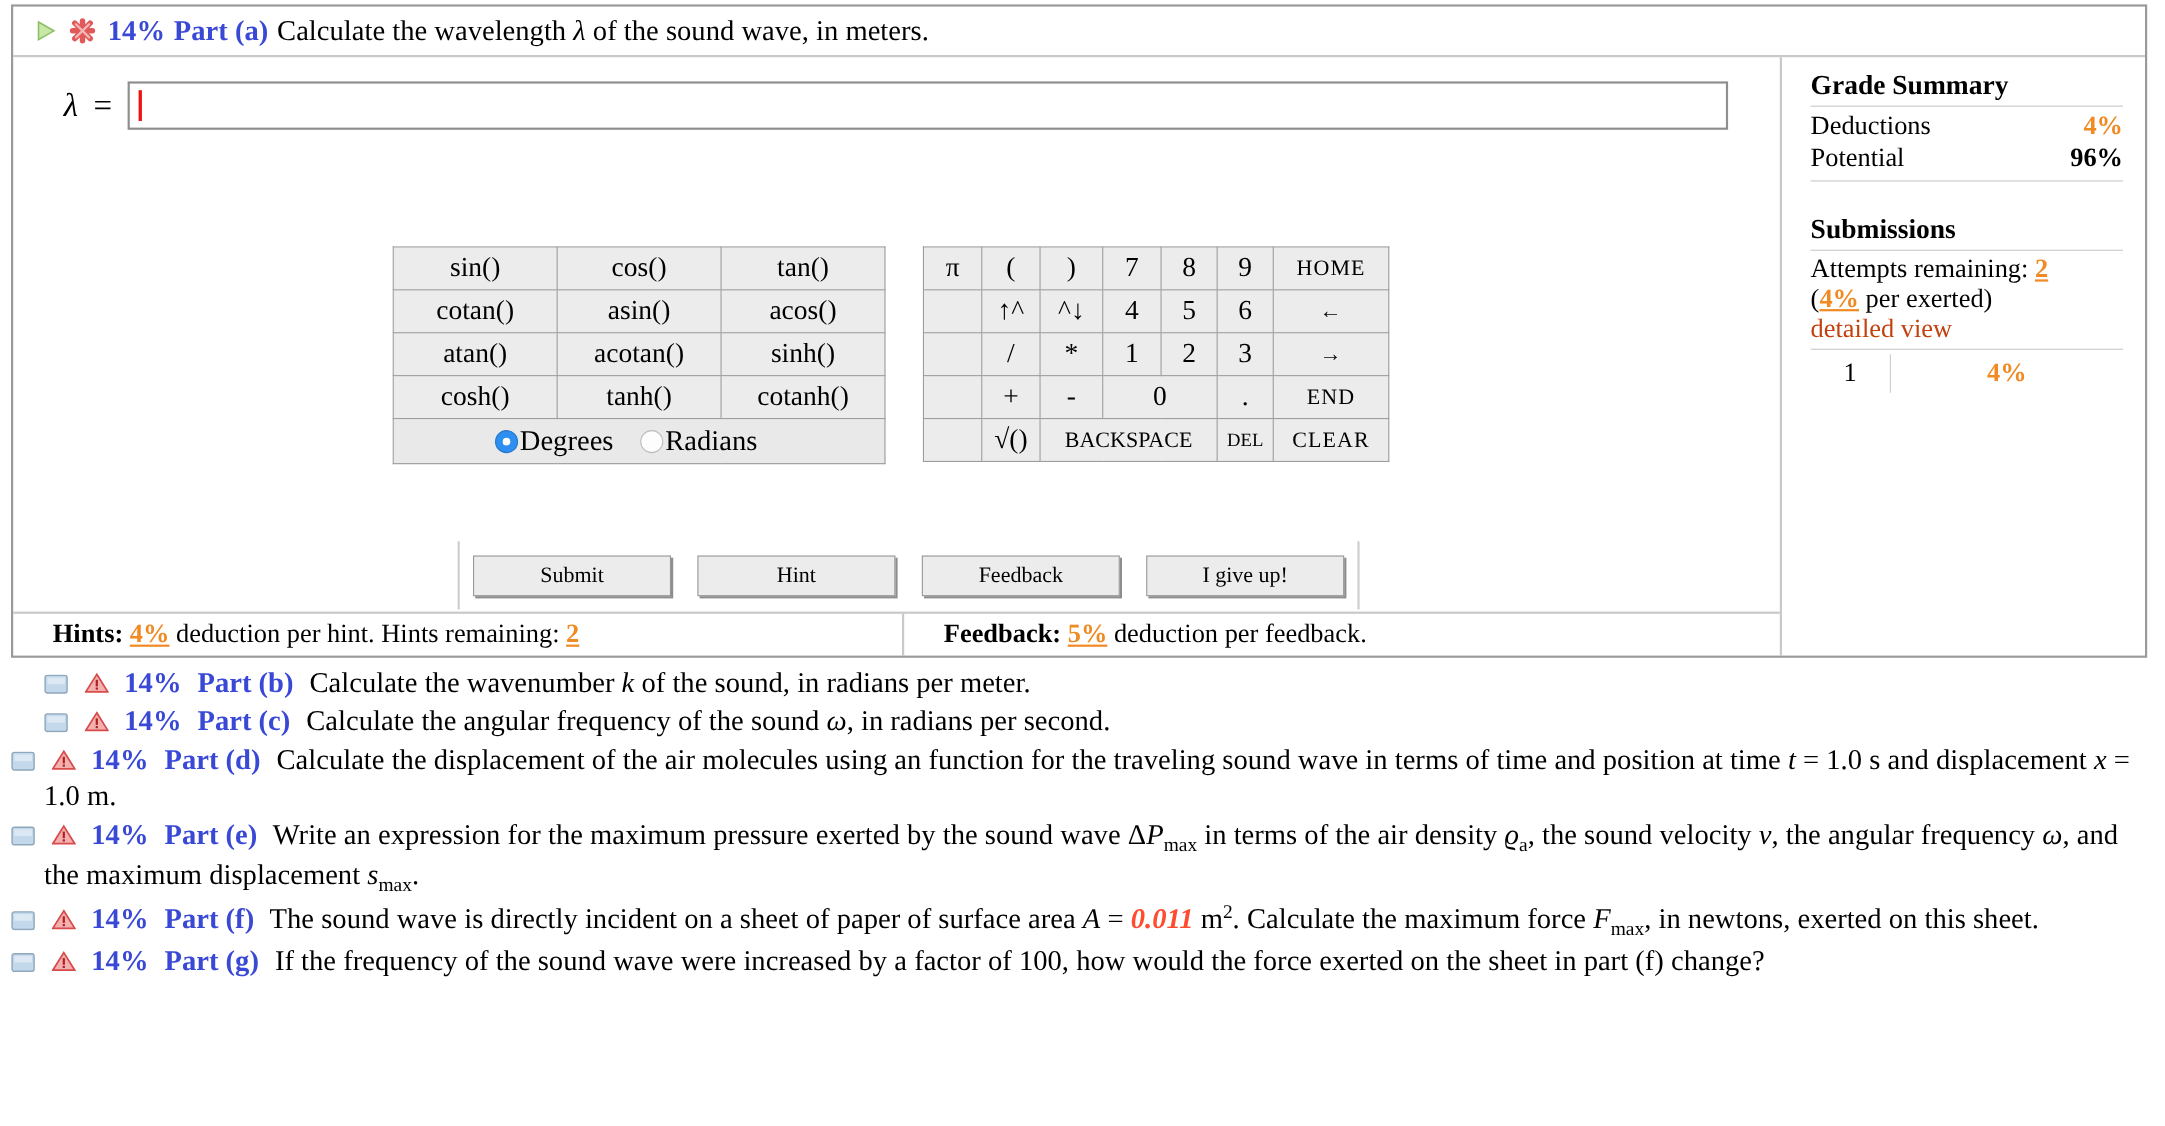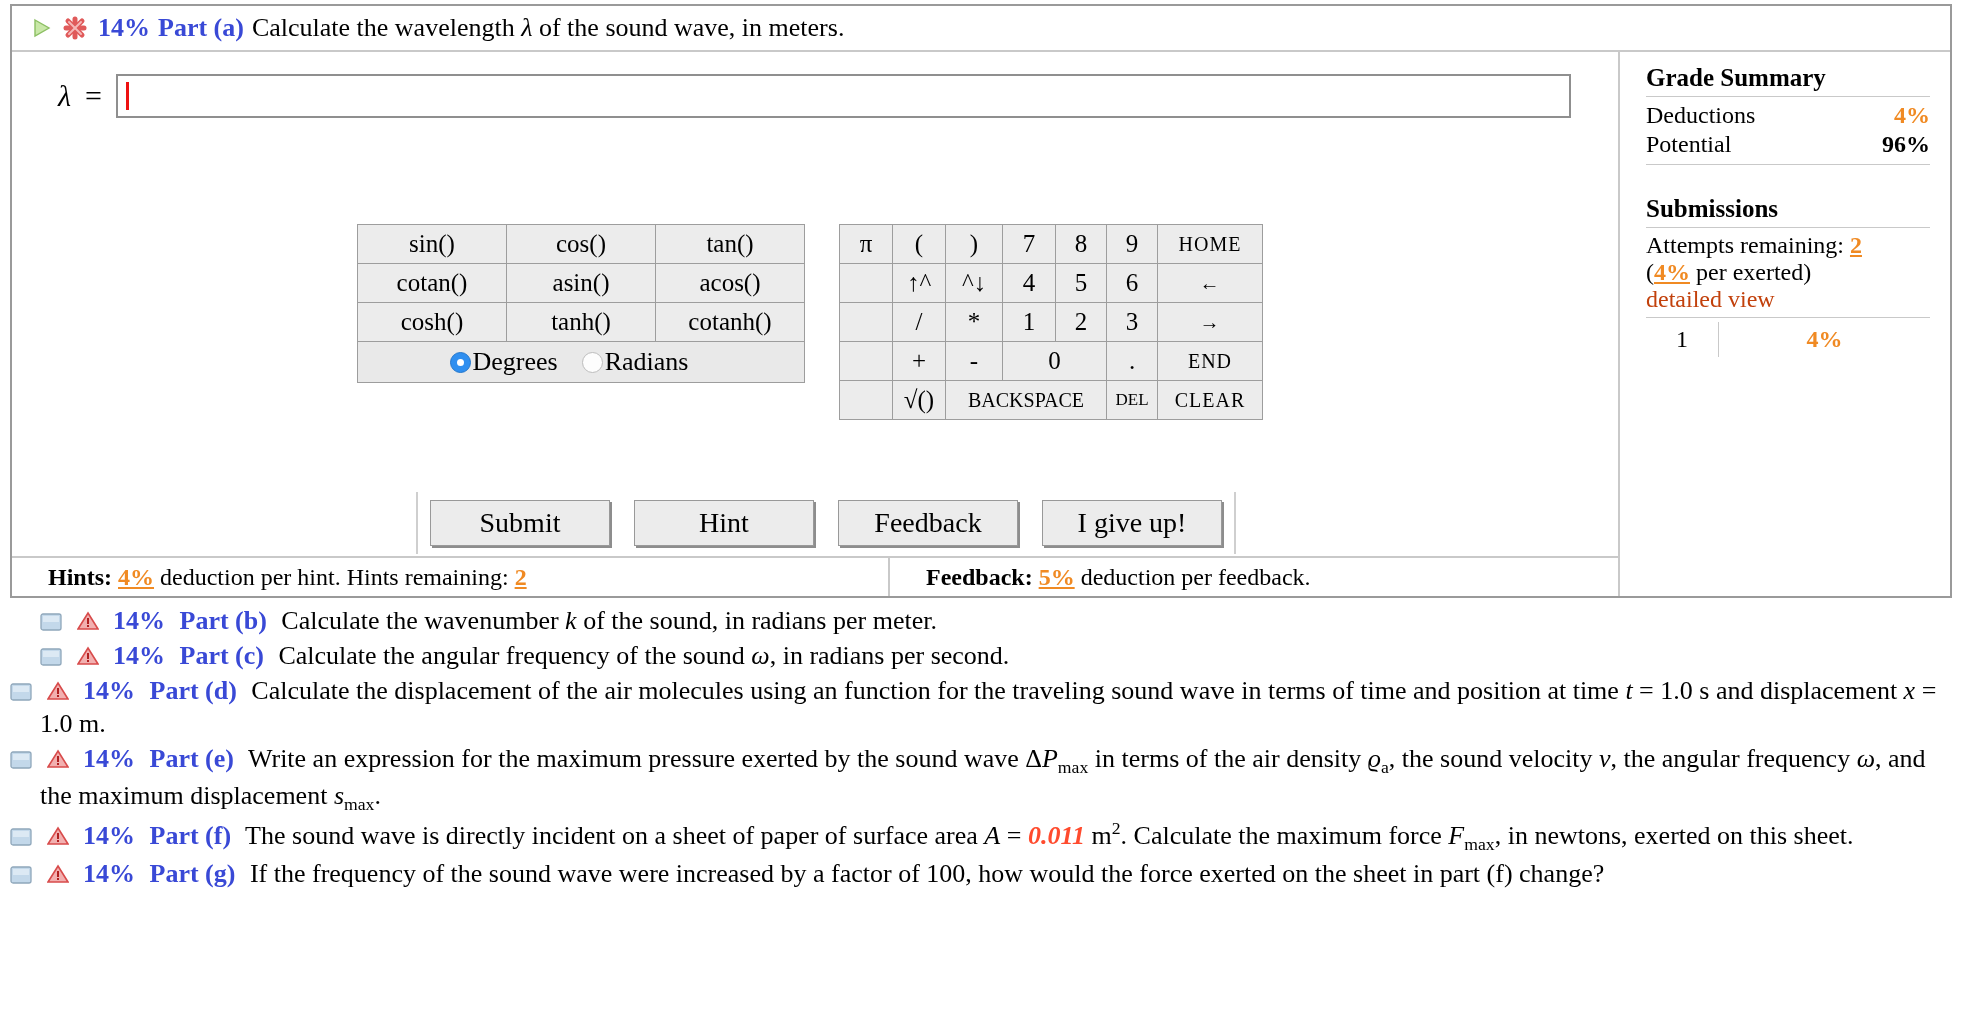--- a/index.html
+++ b/index.html
@@ -142,39 +142,39 @@
     width: 820px; height: 62px;
     border-left: 2px solid #cfcfcf;
     border-right: 2px solid #cfcfcf;
     display: flex; align-items: center; justify-content: space-around;
     box-sizing: border-box;
   }
   .btn {
     background: #ececec;
     border: 1px solid #999;
     box-shadow: 2px 2px 0 #8d8d8d;
-    font-size: 28px;
+    font-size: 20px;
     font-family: "Liberation Serif", serif;
     padding: 6px 0;
     width: 178px;
     text-align: center;
     cursor: pointer;
   }
 
   
   .hints-foot {
     position: absolute;
     left: 0; top: 504px;
     width: 1606px; height: 40px;
     border-top: 2px solid #c9c9c9;
     display: flex;
     box-sizing: border-box;
   }
   .hints-cell {
-    width: 878px;
+    width: 810px;
     border-right: 2px solid #c9c9c9;
     box-sizing: border-box;
     padding: 6px 0 0 36px;
     font-size: 24px;
     white-space: nowrap;
   }
   .feedback-cell {
     padding: 6px 0 0 36px;
     font-size: 24px;
     white-space: nowrap;
@@ -277,20 +277,25 @@
               <td>sin()</td>
               <td>cos()</td>
               <td>tan()</td>
             </tr>
             <tr>
               <td>cotan()</td>
               <td>asin()</td>
               <td>acos()</td>
             </tr>
             <tr>
+              <td>atan()</td>
+              <td>acotan()</td>
+              <td>sinh()</td>
+            </tr>
+            <tr>
               <td>cosh()</td>
               <td>tanh()</td>
               <td>cotanh()</td>
             </tr>
             <tr>
               <td class="degrow" colspan="3">
                 <div class="radio-row">
                   <span class="radio on"></span>
                   <span class="radio-lbl">Degrees</span>
                   <span class="radio off"></span>

